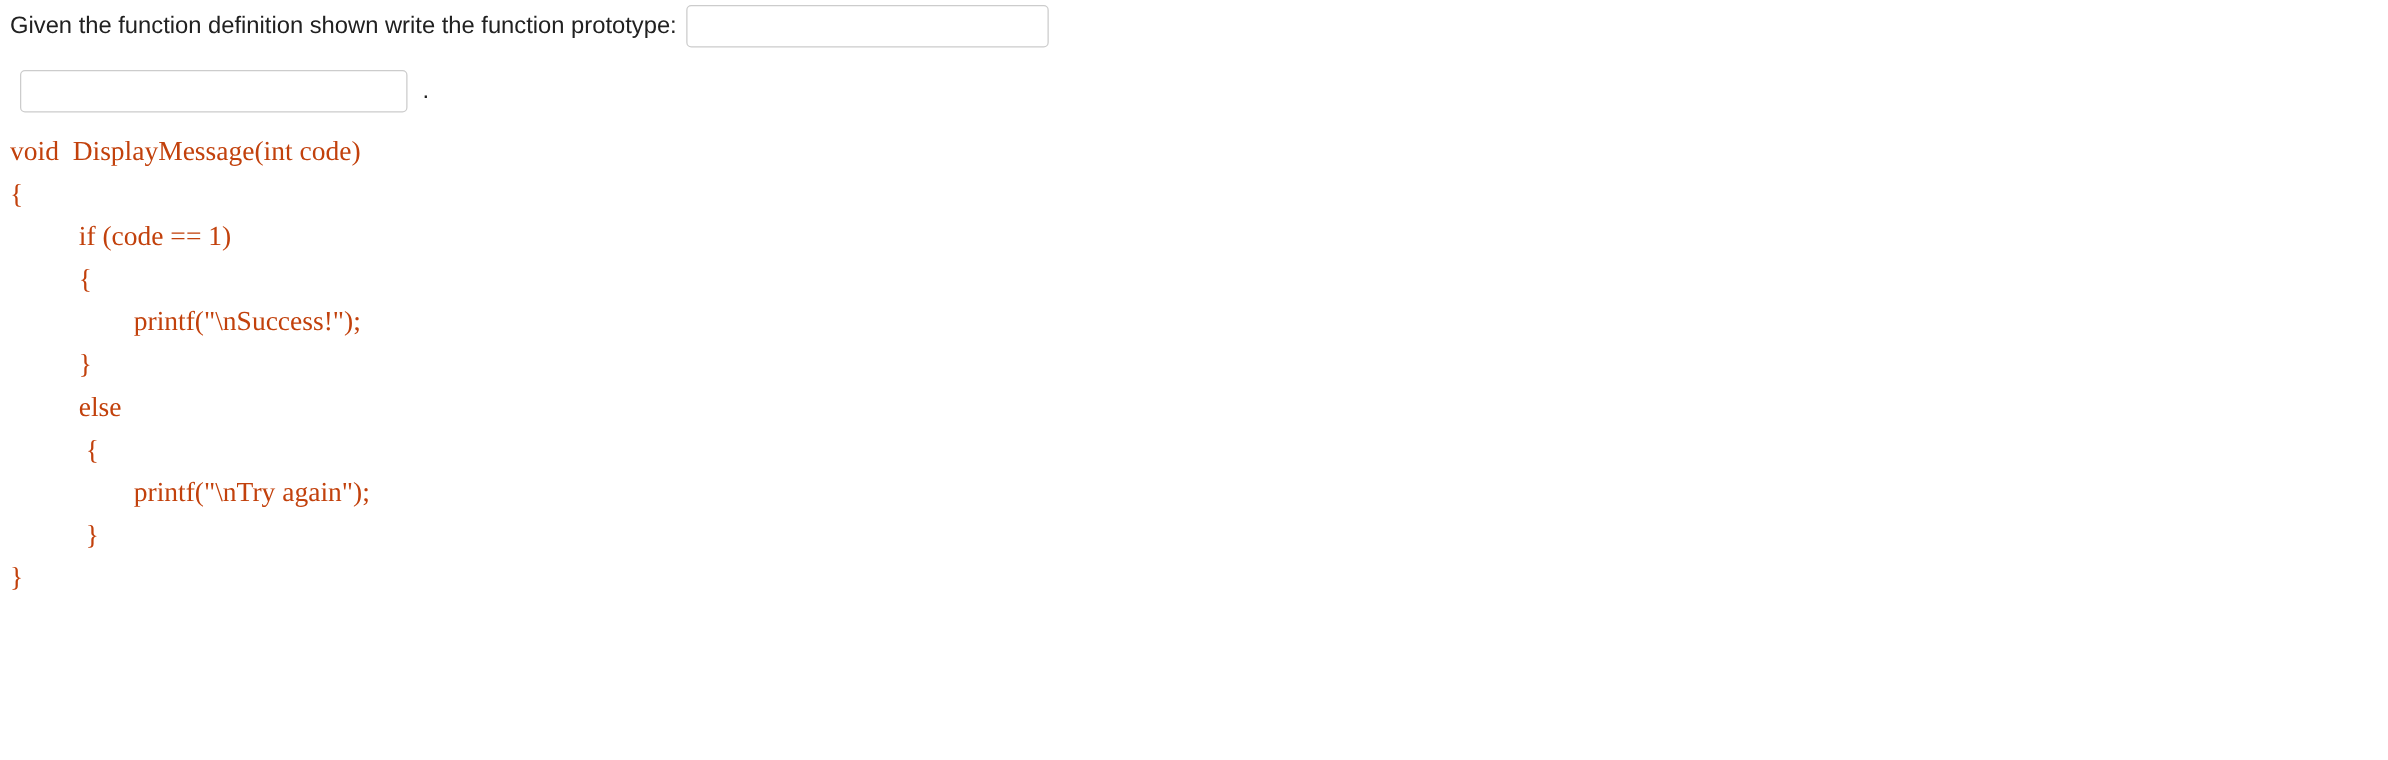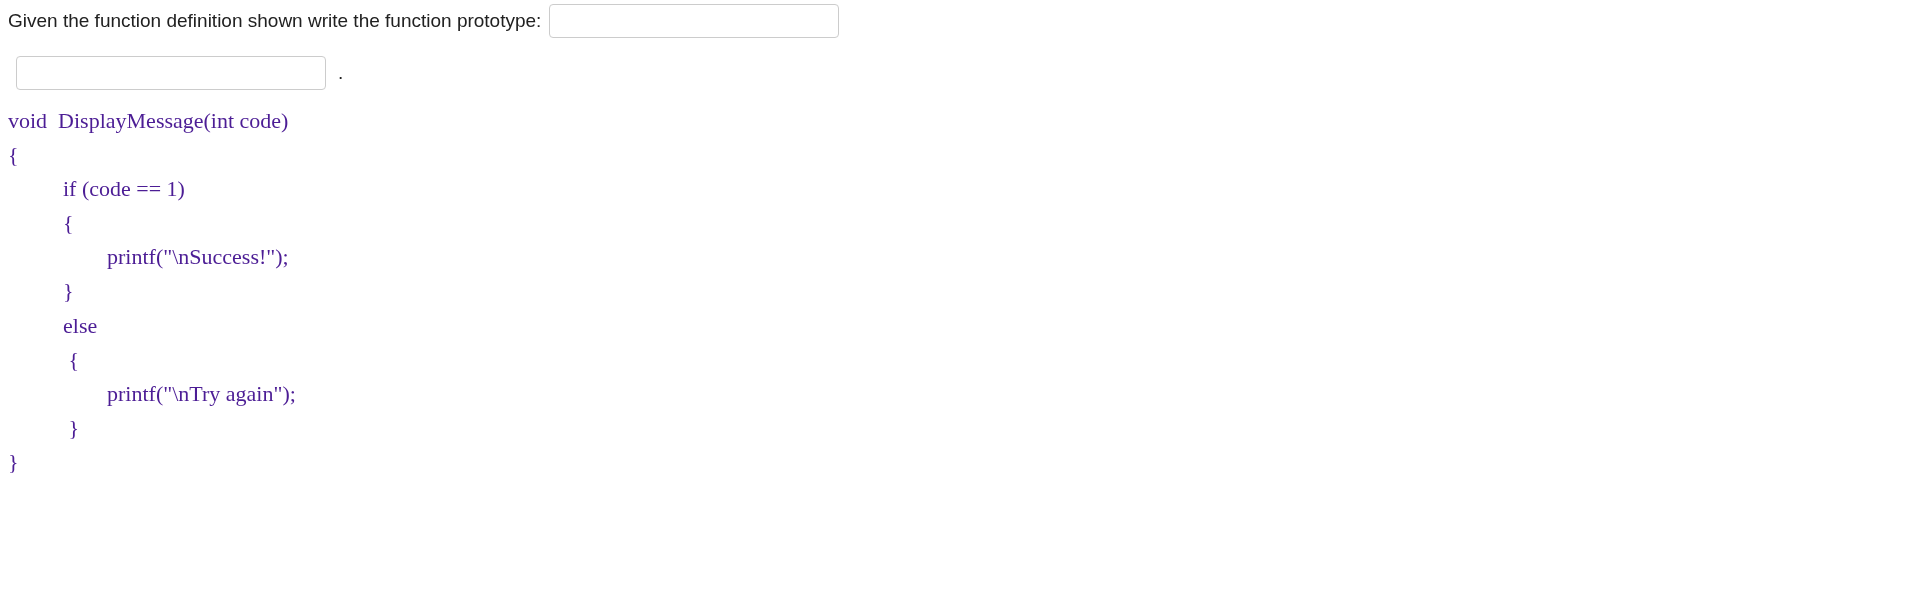--- a/index.html
+++ b/index.html
@@ -49,21 +49,21 @@
     }
     .period {
       font-size: 19px;
       color: #212121;
       margin-left: 4px;
     }
     .code-block {
       font-family: "Times New Roman", Times, serif;
       font-size: 22px;
       line-height: 1.55;
-      color: #4c1d95;
+      color: #c2410c;
       white-space: pre;
     }
   </style>
 </head>
 <body>
 
 <div class="question-line1">
   <span class="question-text">Given the function definition shown write the function prototype:</span>
   <input type="text" class="text-input input-wide" value="" style="">
 </div>

